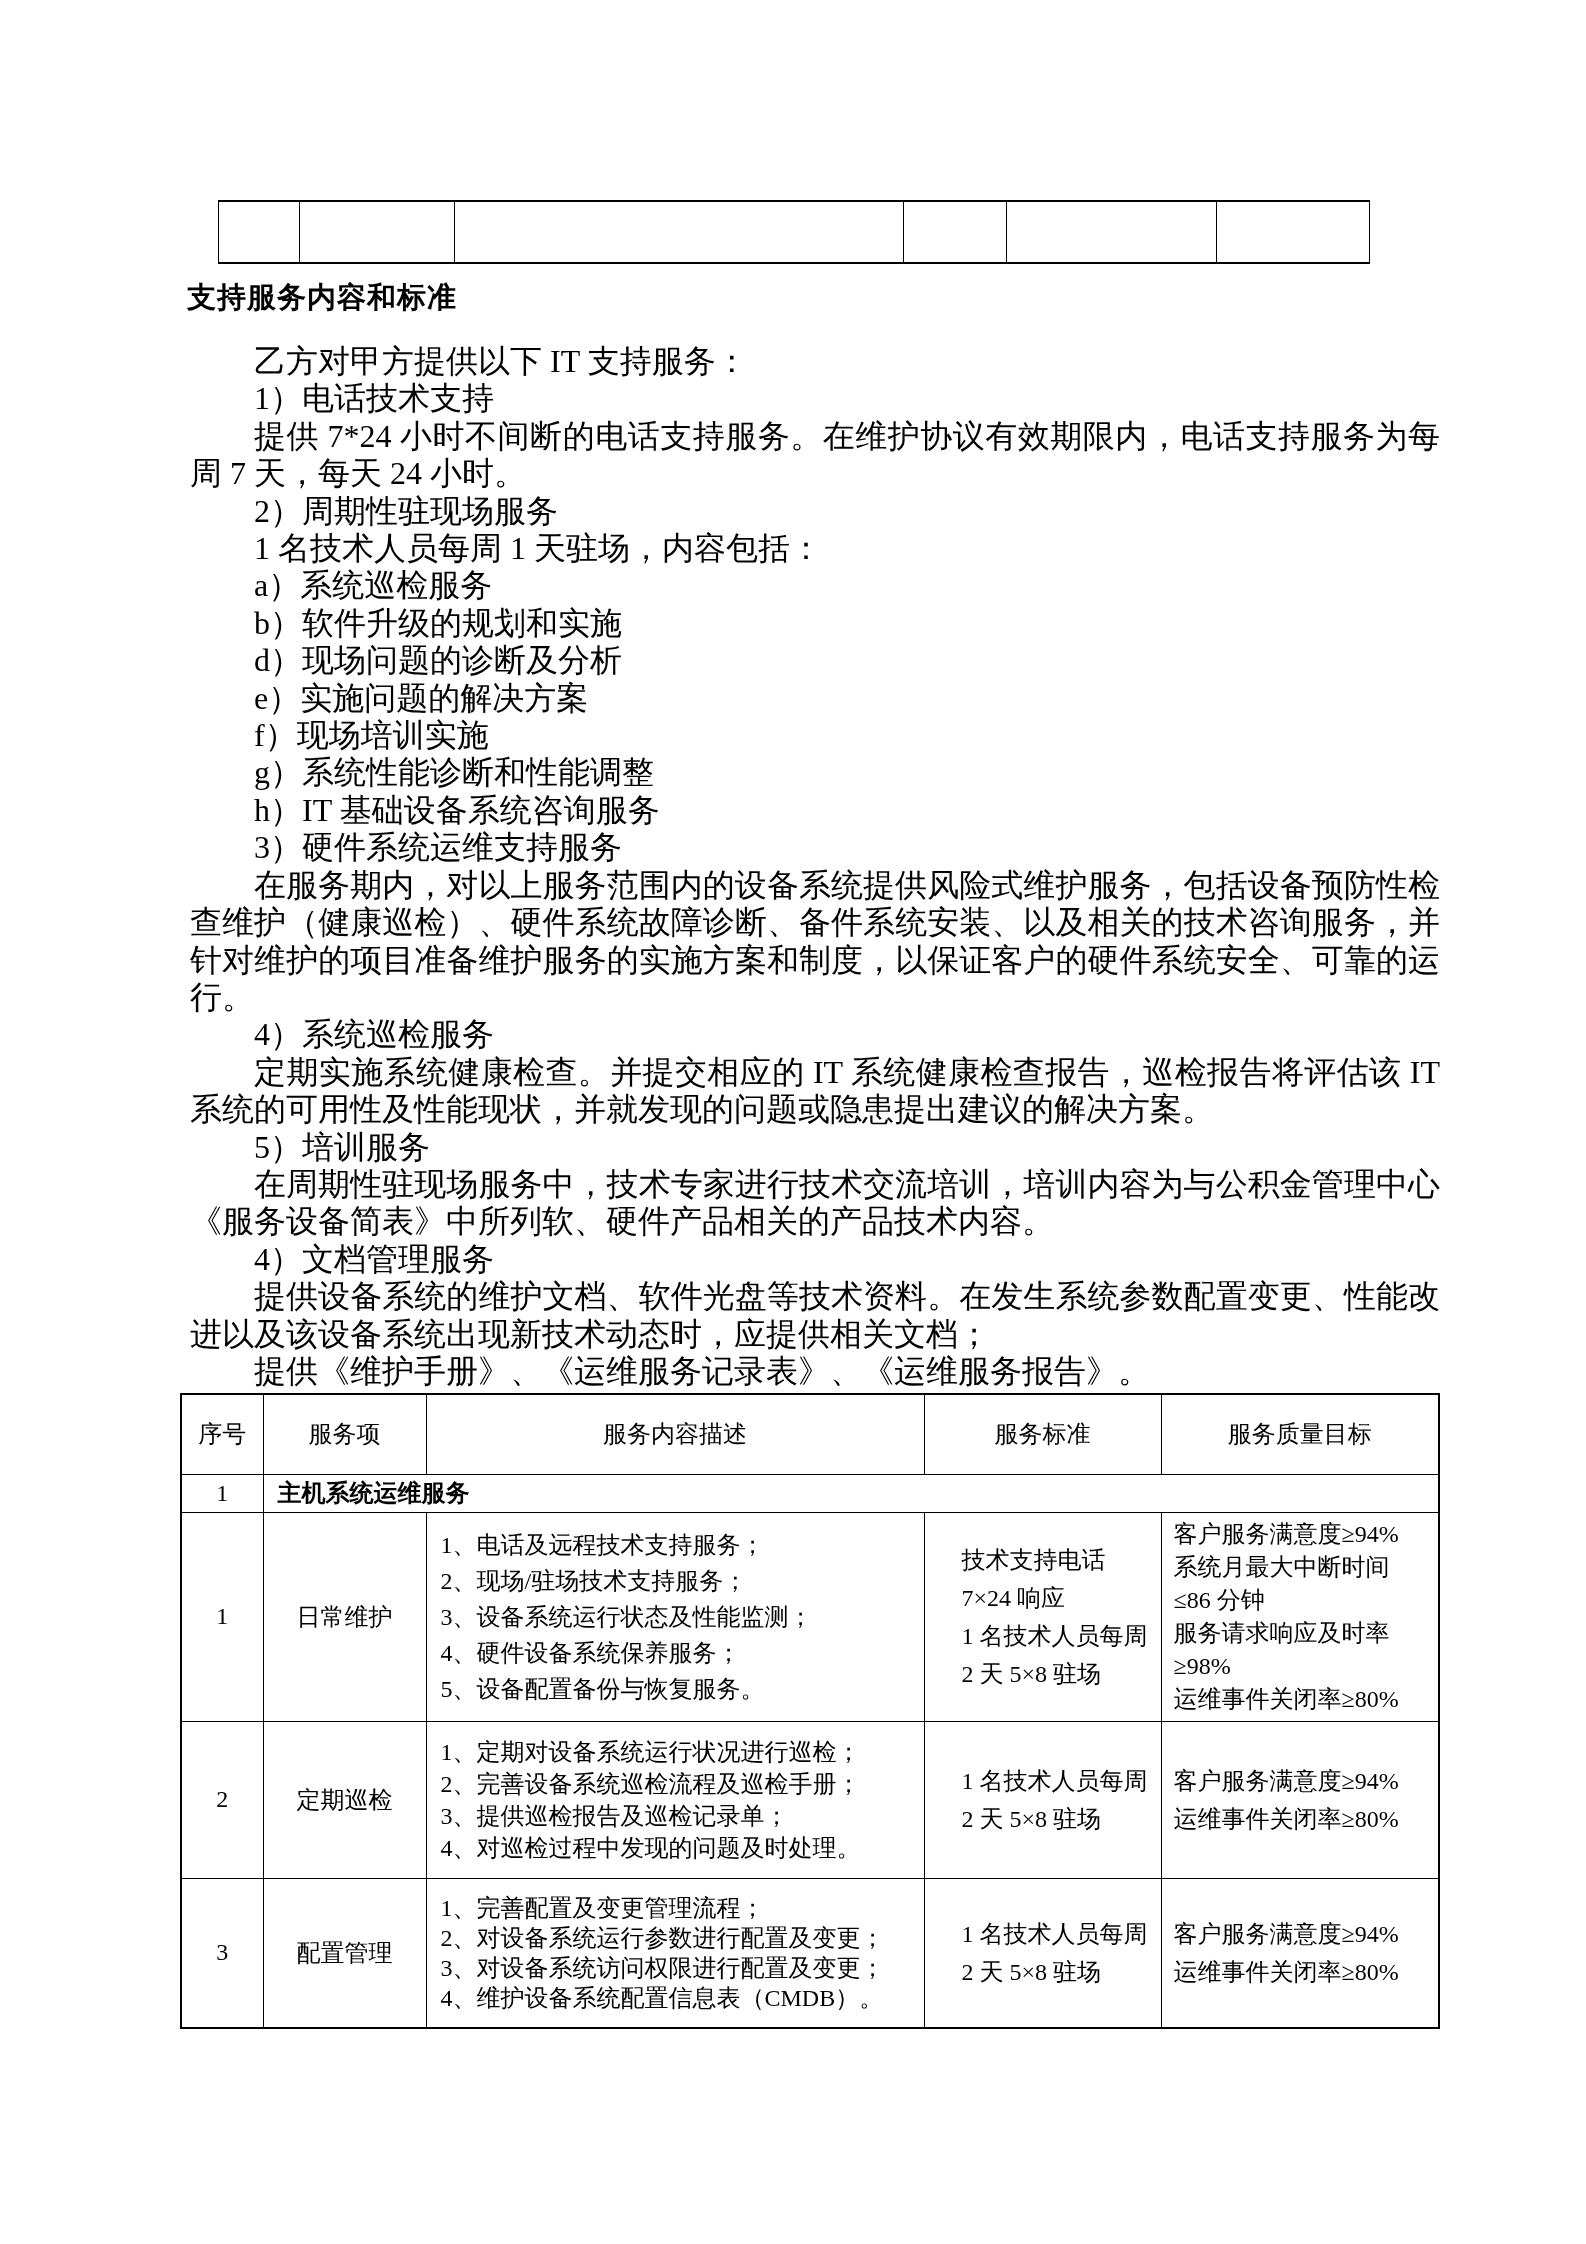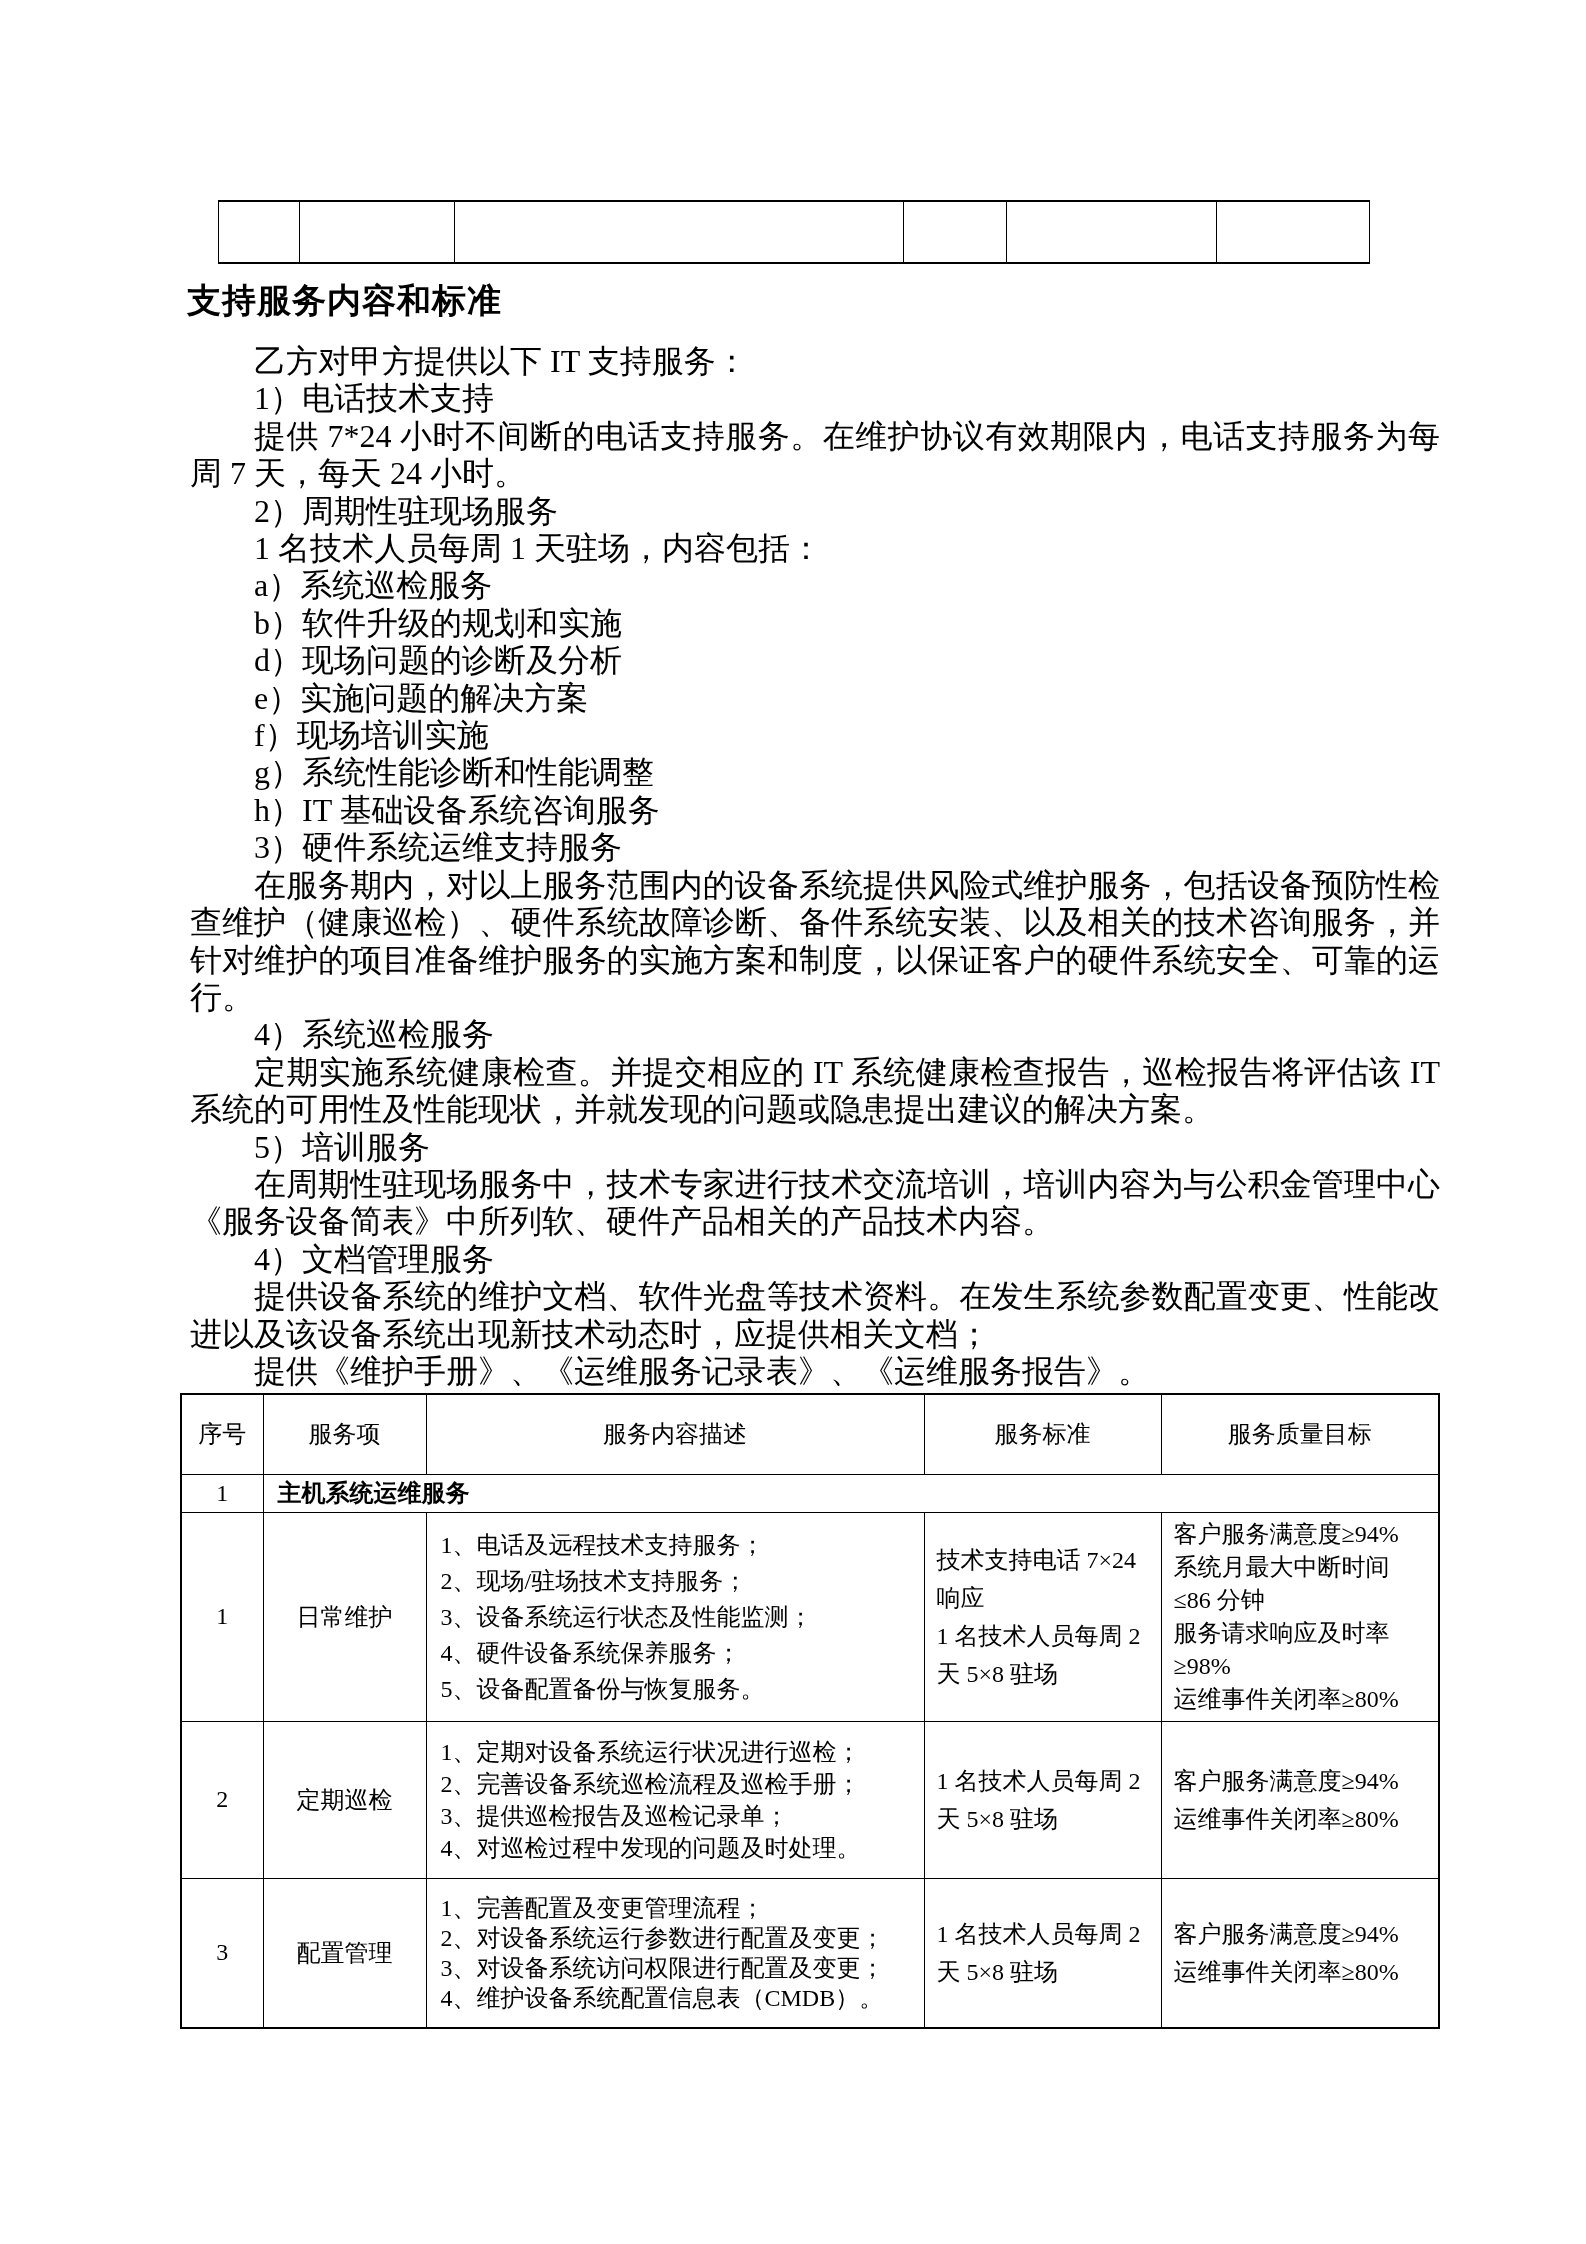--- a/index.html
+++ b/index.html
@@ -29,21 +29,21 @@
     border: 1px solid #000;
     height: 62px;
   }
 
   
   .doc-title {
     position: absolute;
     left: 187px;
     top: 278px;
     margin: 0;
-    font-size: 34px;
+    font-size: 29px;
     font-weight: bold;
     letter-spacing: 1px;
   }
 
   
   .body-text {
     position: absolute;
     left: 190px;
     top: 343px;
     width: 1250px;
@@ -81,21 +81,21 @@
   .group-title { font-weight: bold; padding-left: 14px !important; }
 
   .cell-no, .cell-item { text-align: center; }
   .cell-desc { padding: 14px 14px !important; }
   .row-1 td { height: 200px; }
   .row-2 td { height: 131px; }
   .row-3 td { height: 121px; }
   .row-1 .cell-desc div { line-height: 36px; }
   .row-2 .cell-desc div { line-height: 32px; }
   .row-3 .cell-desc div { line-height: 30px; }
-  .cell-std div { line-height: 38px; }
+  .cell-std div { line-height: 38px; margin-left: 25px; }
   .row-1 .cell-tgt div { line-height: 33px; }
   .row-2 .cell-tgt div, .row-3 .cell-tgt div { line-height: 38px; }
 </style>
 </head>
 <body>
 
 <div class="page">
 
   <table class="top-table">
     <colgroup>

